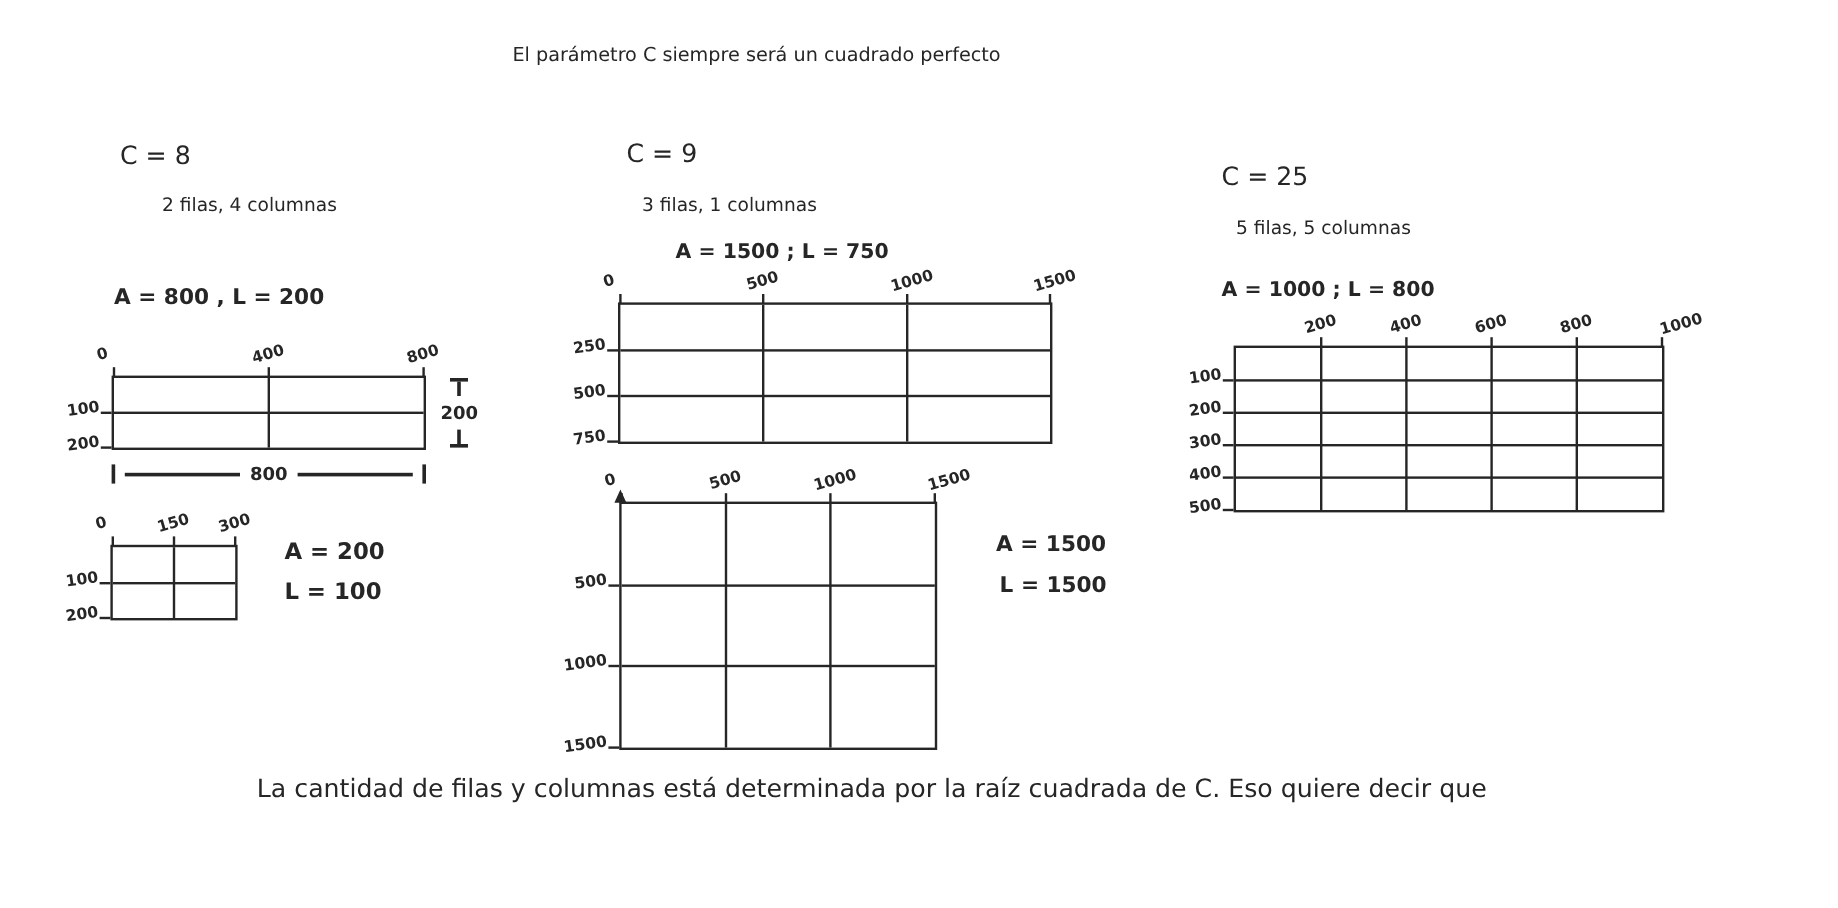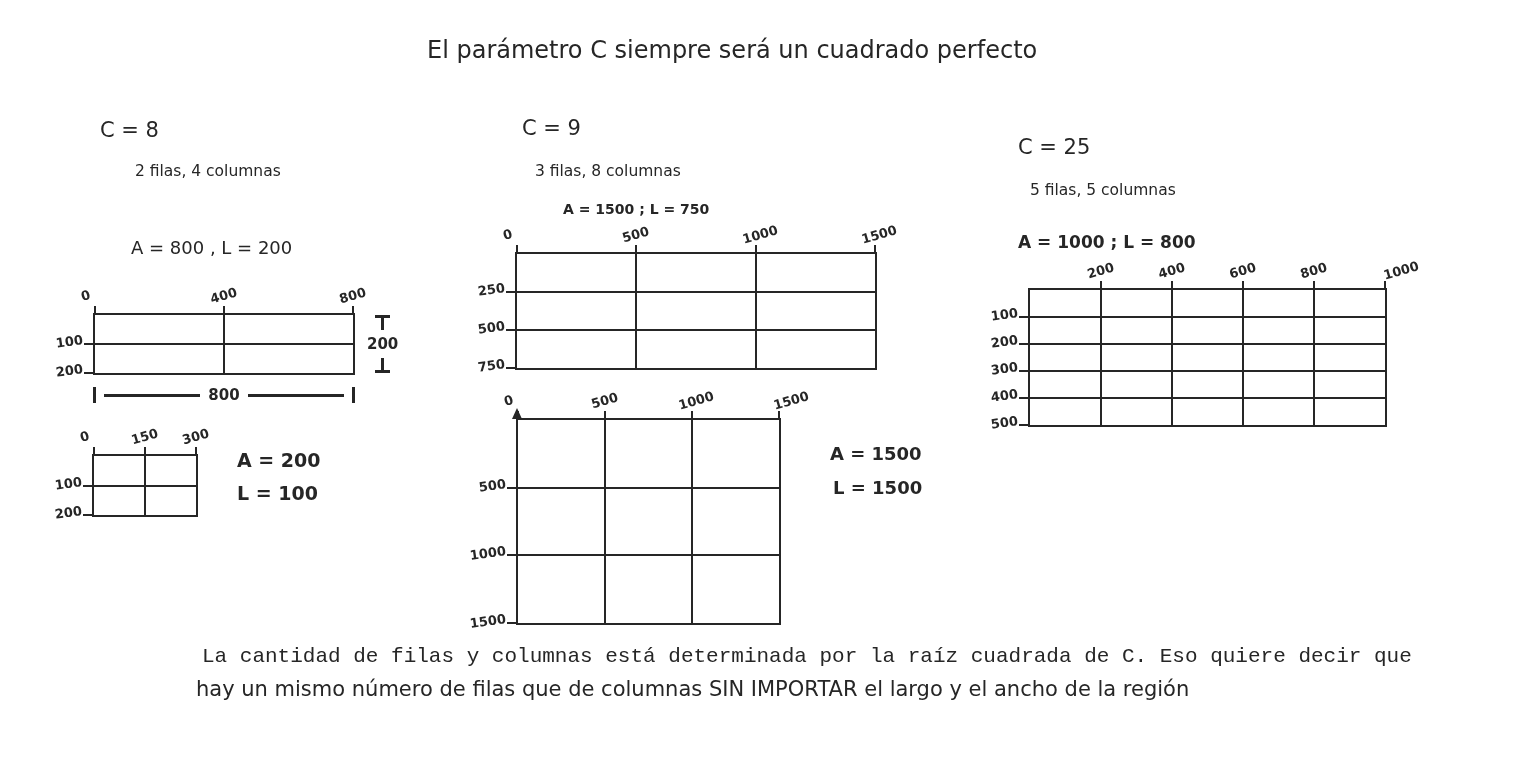--- a/index.html
+++ b/index.html
@@ -1,21 +1,21 @@
 <!DOCTYPE html>
 <html style="--ink: #262626;"><head>
 <meta charset="utf-8">
 <style>
   :root{ --ink:#262626; }
   html,body{margin:0;padding:0;background:#fff;}
   .page{position:relative;width:1532px;height:757px;background:#ffffff;
         font-family:"DejaVu Sans",sans-serif;color:var(--ink);overflow:hidden;}
-  .title{position:absolute;left:427px;top:36px;font-size:24px;white-space:nowrap;}
+  .title{position:absolute;left:427px;top:36px;font-size:16px;white-space:nowrap;}
   .footer-line{position:absolute;font-size:21px;white-space:nowrap;}
-  .f1{left:202px;top:645px;font-family:Liberation Mono, monospace;}
+  .f1{left:214px;top:645px;}
   .f2{left:196px;top:677px;}
   .ann{position:absolute;white-space:nowrap;line-height:1.15;}
   .grid-box{position:absolute;border:2px solid var(--ink);box-sizing:border-box;}
   .vline{position:absolute;top:0;bottom:0;width:2px;background:var(--ink);}
   .hline{position:absolute;left:0;right:0;height:2px;background:var(--ink);}
   .xtick{position:absolute;top:-9px;width:2px;height:8px;background:var(--ink);}
   .ytick{position:absolute;left:-11px;width:9px;height:2px;background:var(--ink);}
   .xlabel{position:absolute;top:-27px;font-size:13px;font-weight:700;
           transform:rotate(-16deg);white-space:nowrap;}
   .ylabel{position:absolute;left:-56px;width:44px;text-align:right;font-size:13px;
@@ -33,24 +33,24 @@
             border-bottom:11px solid var(--ink);}
 </style>
 </head>
 <body>
 
 <div class="page">
   <div class="title">El parámetro C siempre será un cuadrado perfecto</div>
   <div id="diagram-layer">
       <span class="ann " style="left: 100px; top: 118px; font-size: 21px;">C = 8</span>
       <span class="ann " style="left: 135px; top: 163px; font-size: 15.5px;">2 filas, 4 columnas</span>
-      <span class="ann " style="left: 95px; top: 238px; font-size: 18px; font-weight: 400; margin-left: 36px;">A = 800 ,  L = 200</span>
+      <span class="ann " style="left: 95px; top: 238px; font-size: 18px; font-weight: 700;">A = 800 ,  L = 200</span>
       <span class="ann " style="left: 522px; top: 116px; font-size: 21px;">C = 9</span>
-      <span class="ann " style="left: 535px; top: 163px; font-size: 15.5px;">3 filas, 8 columnas</span>
-      <span class="ann " style="left: 563px; top: 201px; font-size: 14px; font-weight: 700;">A = 1500 ;  L = 750</span>
+      <span class="ann " style="left: 535px; top: 163px; font-size: 15.5px;">3 filas, 1 columnas</span>
+      <span class="ann " style="left: 563px; top: 201px; font-size: 17px; font-weight: 700;">A = 1500 ;  L = 750</span>
       <span class="ann " style="left: 1018px; top: 135px; font-size: 21px;">C = 25</span>
       <span class="ann " style="left: 1030px; top: 170px; font-size: 15.5px; margin-top: 12px;">5 filas, 5 columnas</span>
       <span class="ann " style="left: 1018px; top: 233px; font-size: 17px; font-weight: 700;">A = 1000 ;  L = 800</span>
       <span class="ann " style="left: 237px; top: 450px; font-size: 19px; font-weight: 700;">A = 200</span>
       <span class="ann " style="left: 237px; top: 483px; font-size: 19px; font-weight: 700;">L = 100</span>
       <span class="ann " style="left: 830px; top: 444px; font-size: 18px; font-weight: 700;">A = 1500</span>
       <span class="ann " style="left: 833px; top: 478px; font-size: 18px; font-weight: 700;">L = 1500</span>
       <div class="grid-box" style="left: 93px; top: 313px; width: 262px; height: 62px;">
         <div class="vline" style="left: 128px;"></div>
         <div class="hline" style="top: 28px;"></div>
@@ -161,14 +161,13 @@
         <span class="ylabel" style="top: 45px;">200</span>
         <div class="ytick" style="top: 80px;"></div>
         <span class="ylabel" style="top: 72px;">300</span>
         <div class="ytick" style="top: 107px;"></div>
         <span class="ylabel" style="top: 99px;">400</span>
         <div class="ytick" style="top: 134px;"></div>
         <span class="ylabel" style="top: 126px;">500</span>
       </div>
     </div>
   <div class="footer-line f1">La cantidad de filas y columnas está determinada por la raíz cuadrada de C. Eso quiere decir que</div>
-  <div class="footer-line f2">hay un mismo número de filas que de columnas SIN IMPORTAR el largo y el ancho de la región</div>
 </div>
 
 </body></html>

